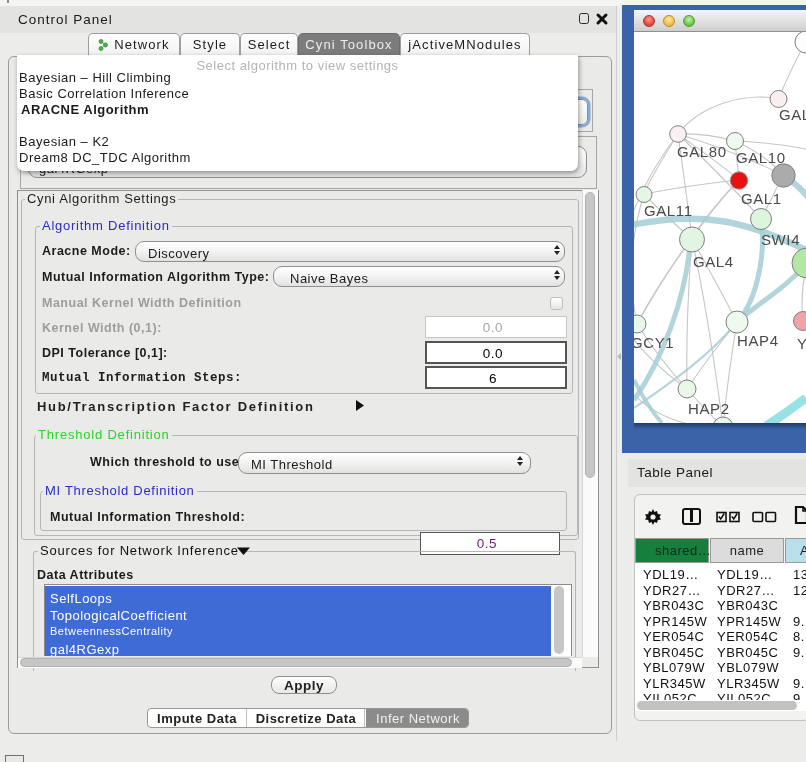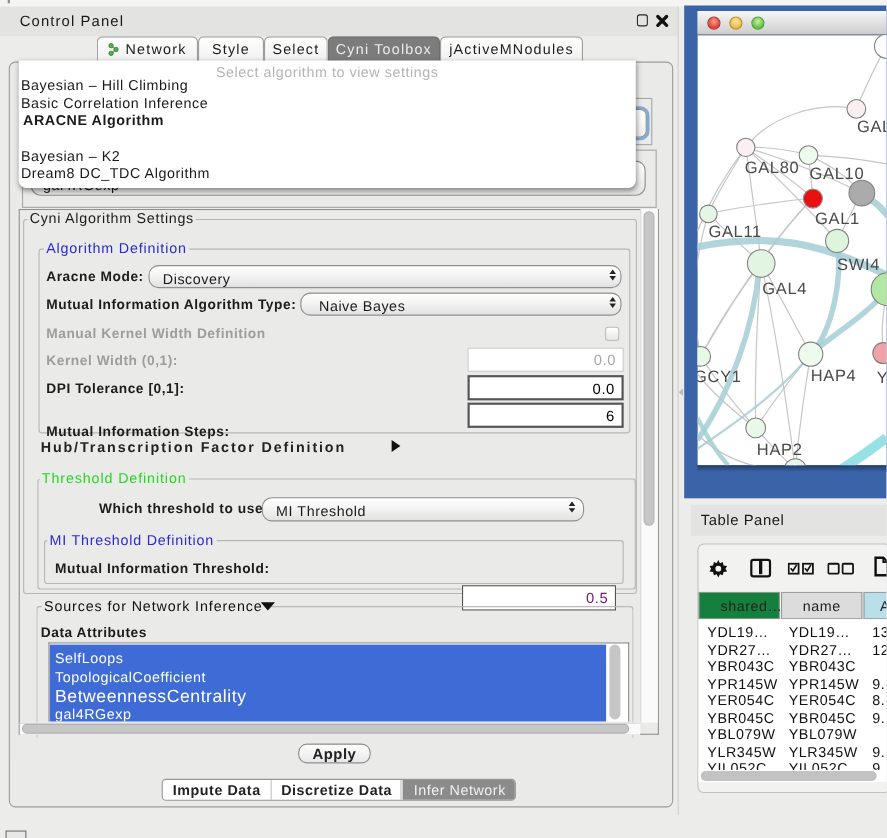--- a/index.html
+++ b/index.html
@@ -9,21 +9,21 @@
 .lbl { font-weight:bold; font-size:12.5px; color:#1c1c1c; white-space:nowrap; }
 .dis { color:#9d9d9d; }
 .combo { position:absolute; border:1px solid #8f8f8f; border-radius:9px;
   background:linear-gradient(#ffffff,#f4f4f4 45%,#e2e2e2); box-shadow:inset 0 1px 0 #fff; }
 .combo .ctext { position:absolute; left:16px; top:4px; font-size:13px; color:#1a1a1a; }
 .arrows { position:absolute; width:8px; }
 .arrows .up { width:0;height:0;border-left:3.5px solid transparent;border-right:3.5px solid transparent;border-bottom:4.5px solid #222; margin-bottom:2px;}
 .arrows .dn { width:0;height:0;border-left:3.5px solid transparent;border-right:3.5px solid transparent;border-top:4.5px solid #222;}
 .group { position:absolute; border:1px solid #b6b6b6; border-radius:3px; }
 .gtitle { position:absolute; top:-8px; background:#eaeae8; padding:0 2px; font-size:13px; white-space:nowrap; }
-.tfield { position:absolute; background:#fff; font-size:13.5px; text-align:right; }
+.tfield { position:absolute; background:#fff; font-size:13.5px; text-align:center; }
 .tab { position:absolute; top:33px; height:23px; background:linear-gradient(#fefefe,#f1f1f1); border:1px solid #9e9e9e; border-bottom:none; border-radius:5px 5px 0 0; font-size:13px; color:#1c1c1c; text-align:center; line-height:22px; letter-spacing:1.1px; }
 </style>
 </head>
 <body>
 
 <div class="abs" style="left:0;top:0;width:806px;height:6px;background:#f4f4f2;"></div>
 <div class="abs" style="left:7px;top:0;width:2px;height:3px;background:#8a8a8a;"></div>
 
 <div class="abs" style="left:0;top:6px;width:617px;height:27px;background:#e3e3e1;"></div>
 <div class="abs" style="left:18px;top:12px;font-size:13.5px;color:#1a1a1a;letter-spacing:1px;">Control Panel</div>
@@ -77,21 +77,21 @@
       <div class="up"></div>
       <div class="dn"></div>
     </div>
   </div>
 <div class="lbl abs dis" style="left:42px;top:296px;">Manual Kernel Width Definition</div>
 <div class="abs" style="left:550px;top:297px;width:13px;height:13px;border:1px solid #bdbdbd;border-radius:3px;background:linear-gradient(#fff,#e6e6e6);"></div>
 <div class="lbl abs dis" style="left:42px;top:321px;">Kernel Width (0,1):</div>
 <div class="tfield" style="left:425px;top:316px;width:142px;height:22px;border:1px solid #c6c6c6;color:#a8a8a8;padding:3px 6px 0 0;">0.0</div>
 <div class="lbl abs" style="left:42px;top:346px;">DPI Tolerance [0,1]:</div>
 <div class="tfield" style="left:425px;top:341px;width:142px;height:23px;border:2px solid #555;color:#000;padding:3px 6px 0 0;">0.0</div>
-<div class="lbl abs" style="left:42px;top:385px;">Mutual Information Steps:</div>
+<div class="lbl abs" style="left:42px;top:371px;font-family:Liberation Mono, monospace;">Mutual Information Steps:</div>
 <div class="tfield" style="left:425px;top:366px;width:142px;height:23px;border:2px solid #555;color:#000;padding:3px 6px 0 0;">6</div>
 
 <div class="abs" style="left:37px;top:399px;font-size:13px;font-weight:bold;color:#222;letter-spacing:1.7px;">Hub/Transcription Factor Definition</div>
 <svg class="abs" style="left:354px;top:399px;" width="11" height="13" viewBox="0 0 11 13">
     <path d="M2 1 L10 6.5 L2 12 Z" fill="#111"></path>
   </svg>
 
 <div class="group" style="left:34px;top:435px;width:544px;height:101px;border-color:#b6b6b6;"></div>
 <div class="gtitle" style="left:36px;top:427px;color:#26d626;letter-spacing:0.8px;">Threshold Definition</div>
 <div class="lbl abs" style="left:80px;top:455px;margin-left:10px;">Which threshold to use:</div>
@@ -111,21 +111,21 @@
 <div class="gtitle" style="left:38px;top:543px;color:#111;letter-spacing:0.8px;">Sources for Network Inference</div>
 <svg class="abs" style="left:236px;top:546px;" width="15" height="10" viewBox="0 0 15 10">
     <path d="M1 1.5 L14 1.5 L7.5 9 Z" fill="#111"></path>
   </svg>
 <div class="lbl abs" style="left:37px;top:568px;">Data Attributes</div>
 
 <div class="abs" style="left:44px;top:584px;width:528px;height:72px;background:#fff;border:1px solid #8a8a8a;border-bottom:none;overflow:hidden;">
   <div class="abs" style="left:0px;top:1px;width:506px;height:71px;background:#3e6bd5;"></div>
   <div class="abs" style="left:5px;top:6px;font-size:13px;color:#fff;">SelfLoops</div>
   <div class="abs" style="left:5px;top:23px;font-size:13px;color:#fff;">TopologicalCoefficient</div>
-  <div class="abs" style="left:5px;top:40px;font-size:16px;color:#fff;">BetweennessCentrality</div>
+  <div class="abs" style="left:5px;top:40px;font-size:11px;color:#fff;">BetweennessCentrality</div>
   <div class="abs" style="left:5px;top:57px;font-size:13px;color:#fff;">gal4RGexp</div>
   <div class="abs" style="left:509px;top:1px;width:10px;height:68px;background:#c6c6c6;border-radius:5px;"></div>
 </div>
 
 <div class="abs" style="left:582px;top:190px;width:16px;height:467px;background:#fafafa;border-left:1px solid #d8d8d8;"></div>
 <div class="abs" style="left:585px;top:192px;width:10px;height:286px;background:#c6c6c6;border:1px solid #b2b2b2;border-radius:5px;"></div>
 <div class="abs" style="left:18px;top:657px;width:564px;height:11px;background:#fafafa;border-top:1px solid #d8d8d8;"></div>
 <div class="abs" style="left:20px;top:658px;width:552px;height:9px;background:#c6c6c6;border:1px solid #b2b2b2;border-radius:4.5px;"></div>
 
 <div class="abs" style="left:271px;top:676px;width:66px;height:18px;border:1px solid #8f8f8f;border-radius:8px;background:linear-gradient(#fefefe,#e8e8e8);text-align:center;font-size:13.5px;font-weight:bold;line-height:17px;color:#222;">Apply</div>

